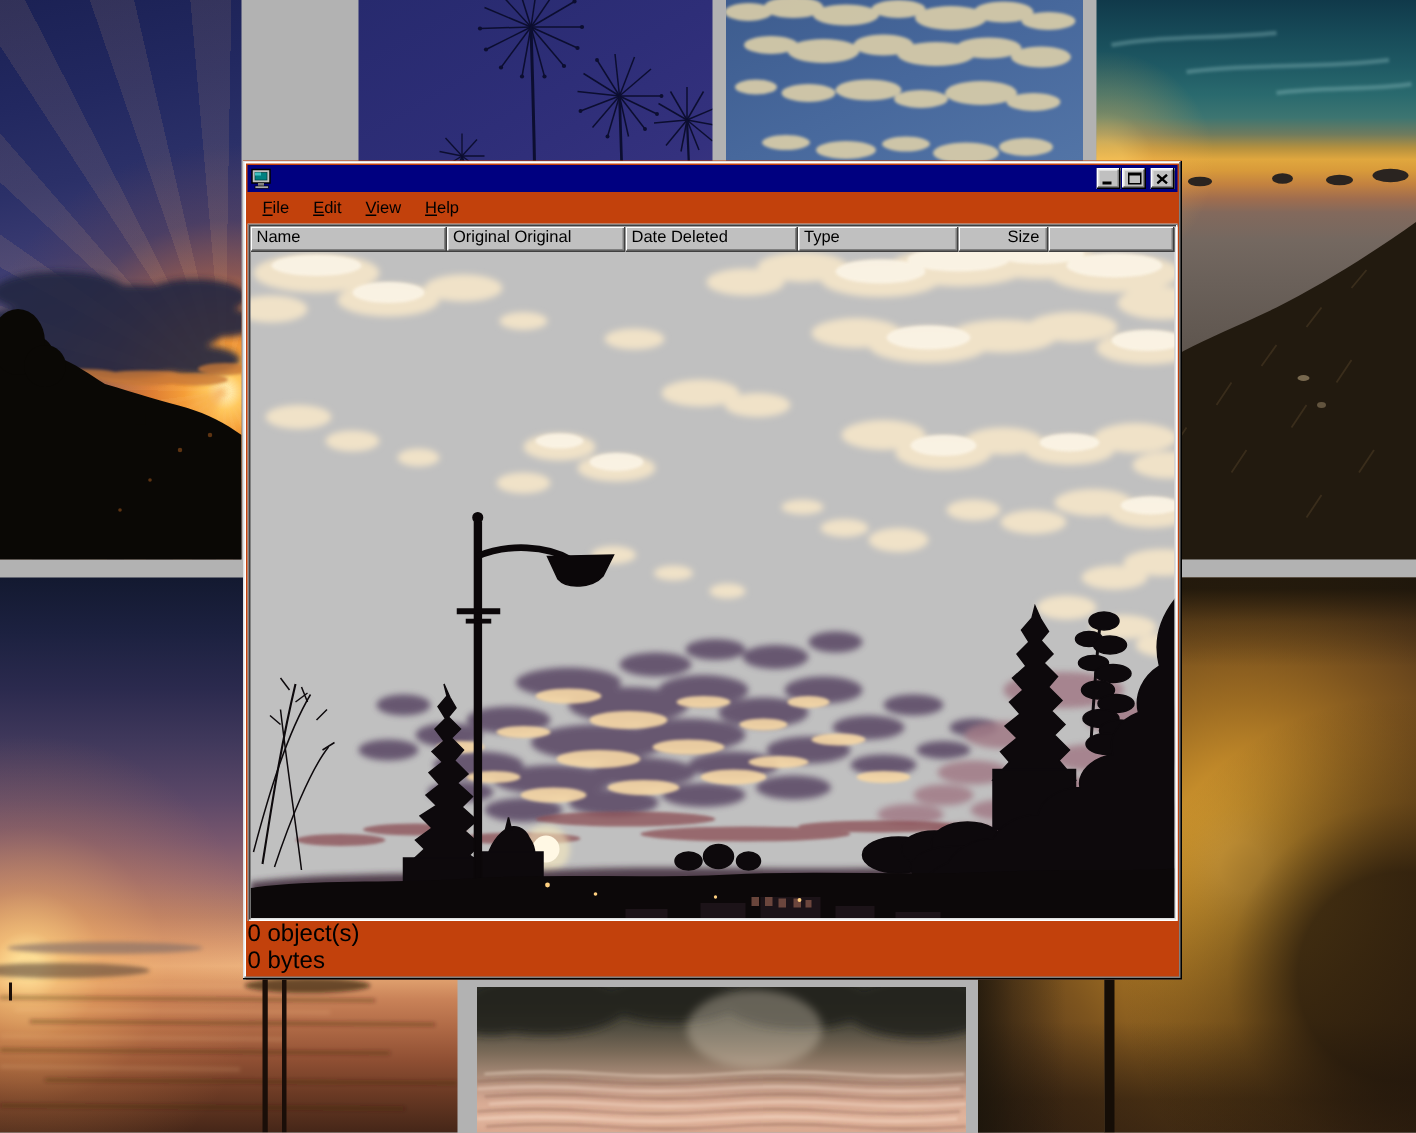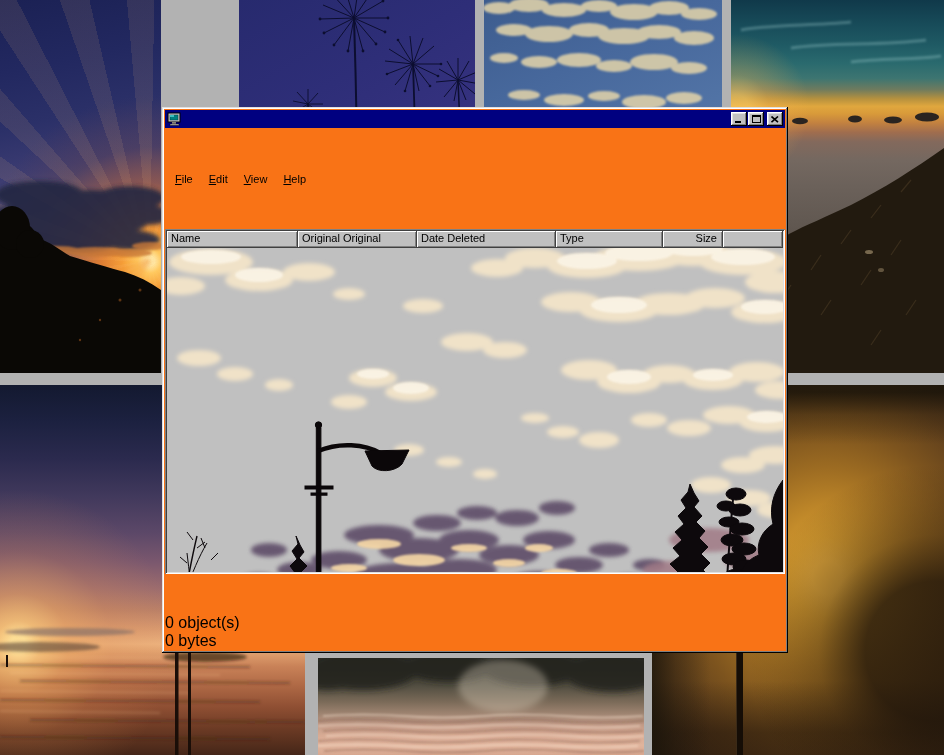--- a/index.html
+++ b/index.html
@@ -36,44 +36,44 @@
     background:
      linear-gradient(90deg, rgba(25,20,10,.75) 0, rgba(25,20,10,.35) 8%, rgba(0,0,0,0) 20%),
      linear-gradient(180deg, rgba(20,16,8,.8) 0 2%, rgba(20,16,8,.3) 8%, rgba(0,0,0,0) 16%),
      radial-gradient(circle at 97% 72%, rgba(30,20,10,.8) 0 18%, rgba(30,20,10,.35) 30%, rgba(0,0,0,0) 48%),
      linear-gradient(0deg, rgba(25,15,8,.5) 0 6%, rgba(0,0,0,0) 20%),
      radial-gradient(ellipse at 60% 52%, #e2a83c 0 6%, #d3992f 15%, #bb8428 27%, #9d6c22 40%, #7d541e 55%, #5f3f1c 72%, #48301a 88%, #3a2718 100%);}
   #tile-g .pole{position:absolute;left:84px;top:0;width:7px;height:100%;
     background:linear-gradient(90deg,#3a2a18 0 1px,#150d06 1px 100%);}
 
   
-  #win{position:absolute;left:162px;top:107px;width:626px;height:546px;background:#f97316;
+  #win{position:absolute;left:162px;top:107px;width:626px;height:546px;background:#c2410c;
     box-shadow: inset -1px -1px 0 #000, inset 1px 1px 0 #dfdfdf, inset -2px -2px 0 #808080, inset 2px 2px 0 #fff;
-    padding:3px;display:flex;flex-direction:column;gap:40px;}
+    padding:3px;display:flex;flex-direction:column;}
   #titlebar{height:18px;background:#000080;display:flex;align-items:center;padding:1px 2px;flex:0 0 auto;}
   #titlebar .ticon{width:16px;height:14px;margin-right:3px;flex:0 0 auto;}
   #titlebar .ttext{color:#fff;font-size:11px;font-weight:bold;flex:1;white-space:nowrap;overflow:hidden;}
   .tb-btn{width:16px;height:14px;background:#c0c0c0;margin-left:1px;flex:0 0 auto;
     box-shadow: inset -1px -1px 0 #000, inset 1px 1px 0 #fff, inset -2px -2px 0 #808080, inset 2px 2px 0 #dfdfdf;
     display:flex;align-items:center;justify-content:center;}
   .tb-btn.close{margin-left:3px;}
   .g-min{width:6px;height:2px;background:#000;margin-top:6px;margin-right:3px;}
   .g-max{width:9px;height:8px;border:1px solid #000;border-top:2px solid #000;background:transparent;}
 
   #menubar{height:21px;display:flex;align-items:center;font-size:11px;color:#000;padding-left:7px;flex:0 0 auto;}
   .menu-item{margin-right:10px;padding:1px 3px;white-space:nowrap;}
   .accel{text-decoration:underline;}
 
   #listview{flex:1;background:#c0c0c0;margin-top:0;
     box-shadow: inset 1px 1px 0 #808080, inset -1px -1px 0 #fff, inset 2px 2px 0 #404040, inset -2px -2px 0 #dfdfdf;
     padding:2px;display:flex;flex-direction:column;overflow:hidden;}
   #colheaders{height:17px;display:flex;flex:0 0 auto;}
   .col-hdr{background:#c0c0c0;font-size:11px;color:#000;padding:1px 4px;white-space:nowrap;overflow:hidden;
     box-shadow: inset -1px -1px 0 #404040, inset 1px 1px 0 #fff, inset -2px -2px 0 #808080;}
-  .c0{width:131px;} .c1{width:119px;} .c2{width:139px;} .c3{width:107px;}
+  .c0{width:131px;} .c1{width:119px;} .c2{width:115px;} .c3{width:107px;}
   .c4{width:60px;text-align:right;padding-right:6px;} .c5{flex:1;}
 
   #photo{flex:1;position:relative;overflow:hidden;
     background:
      repeating-conic-gradient(from 195deg at 32% 86.5%, rgba(255,244,228,.14) 0 5deg, rgba(255,244,228,0) 5deg 13deg),
      radial-gradient(circle at 32% 80%, rgba(255,240,220,.22) 0 10%, rgba(255,240,220,0) 35%),
      radial-gradient(circle at 32% 86.5%, #fff8e0 0 1.2%, #ffe49a 3%, #ffc258 7%, rgba(250,160,60,.9) 13%, rgba(240,140,60,.55) 22%, rgba(230,130,80,.28) 33%, rgba(0,0,0,0) 50%),
      linear-gradient(to bottom,#7e9cc6 0%,#8aa6cc 15%,#9ab2d2 30%,#b2c2d8 45%,#ccd4dc 55%,#e2d4bc 63%,#eec08c 70%,#f2a85c 76%,#e88a40 81%,#d06c34 85%,#8a4a40 88.5%,#452d3c 91%,#1a1016 94%,#0c0809 100%;}
   #photo svg{position:absolute;inset:0;width:100%;height:100%;}
 

